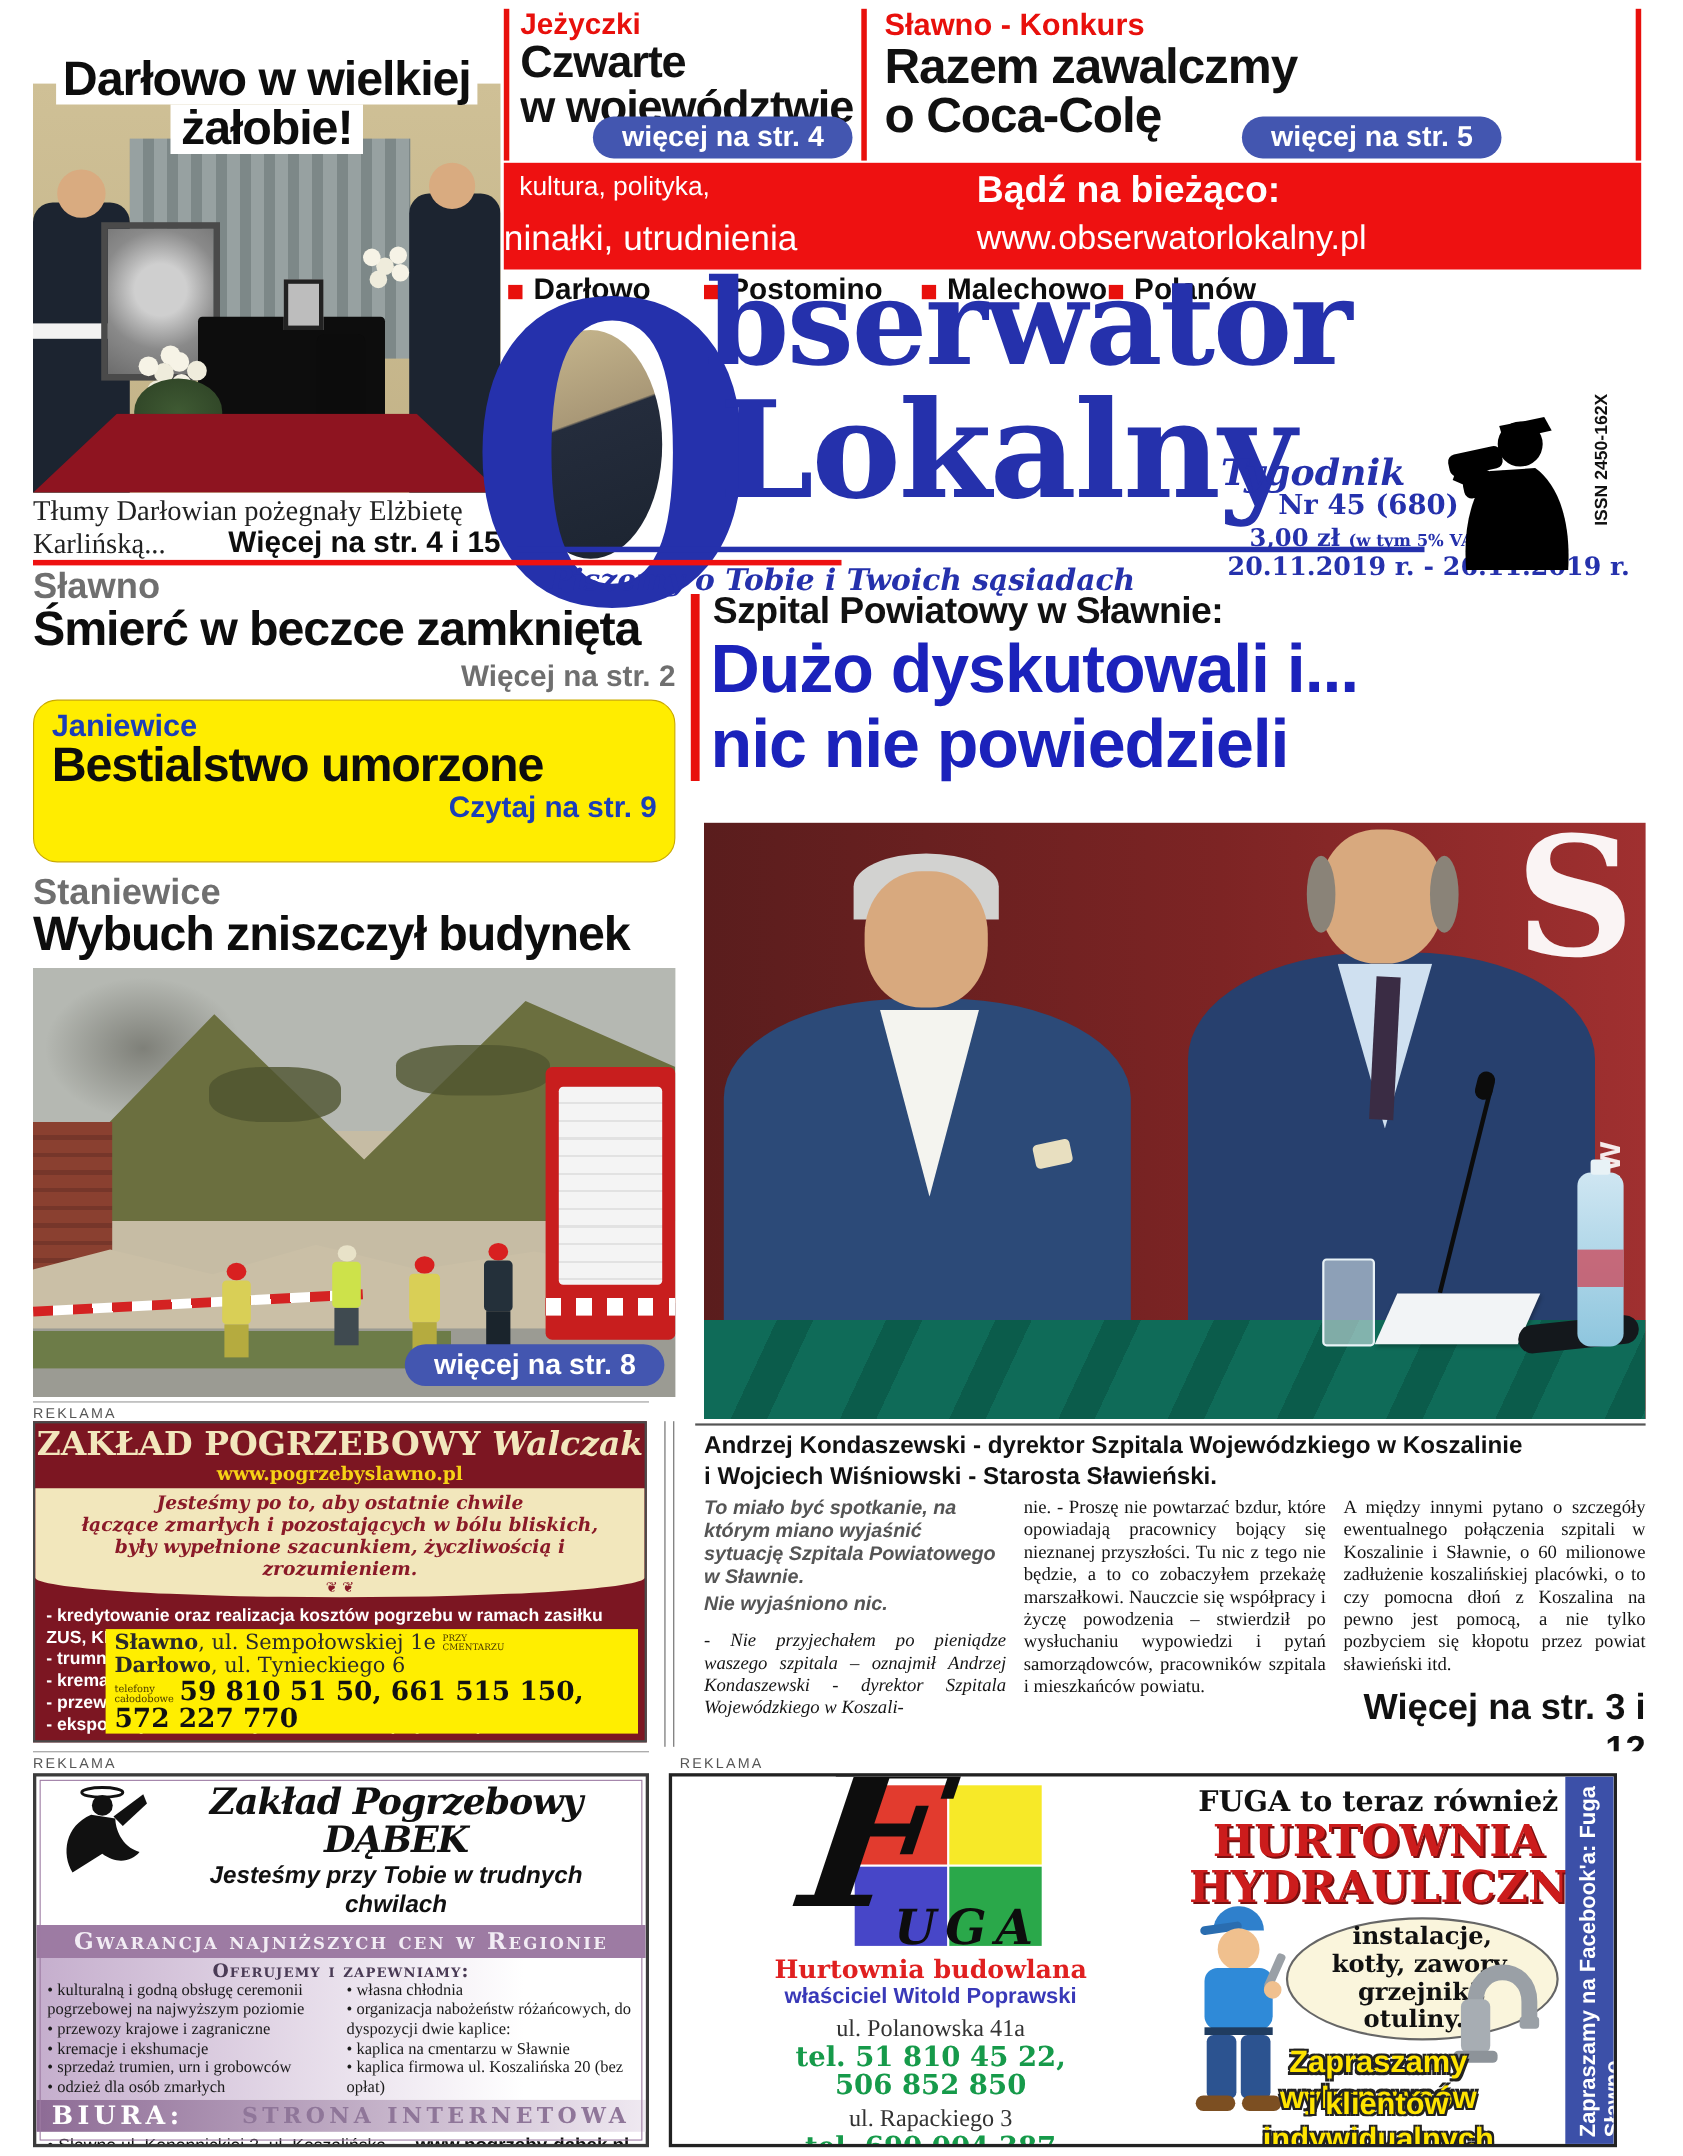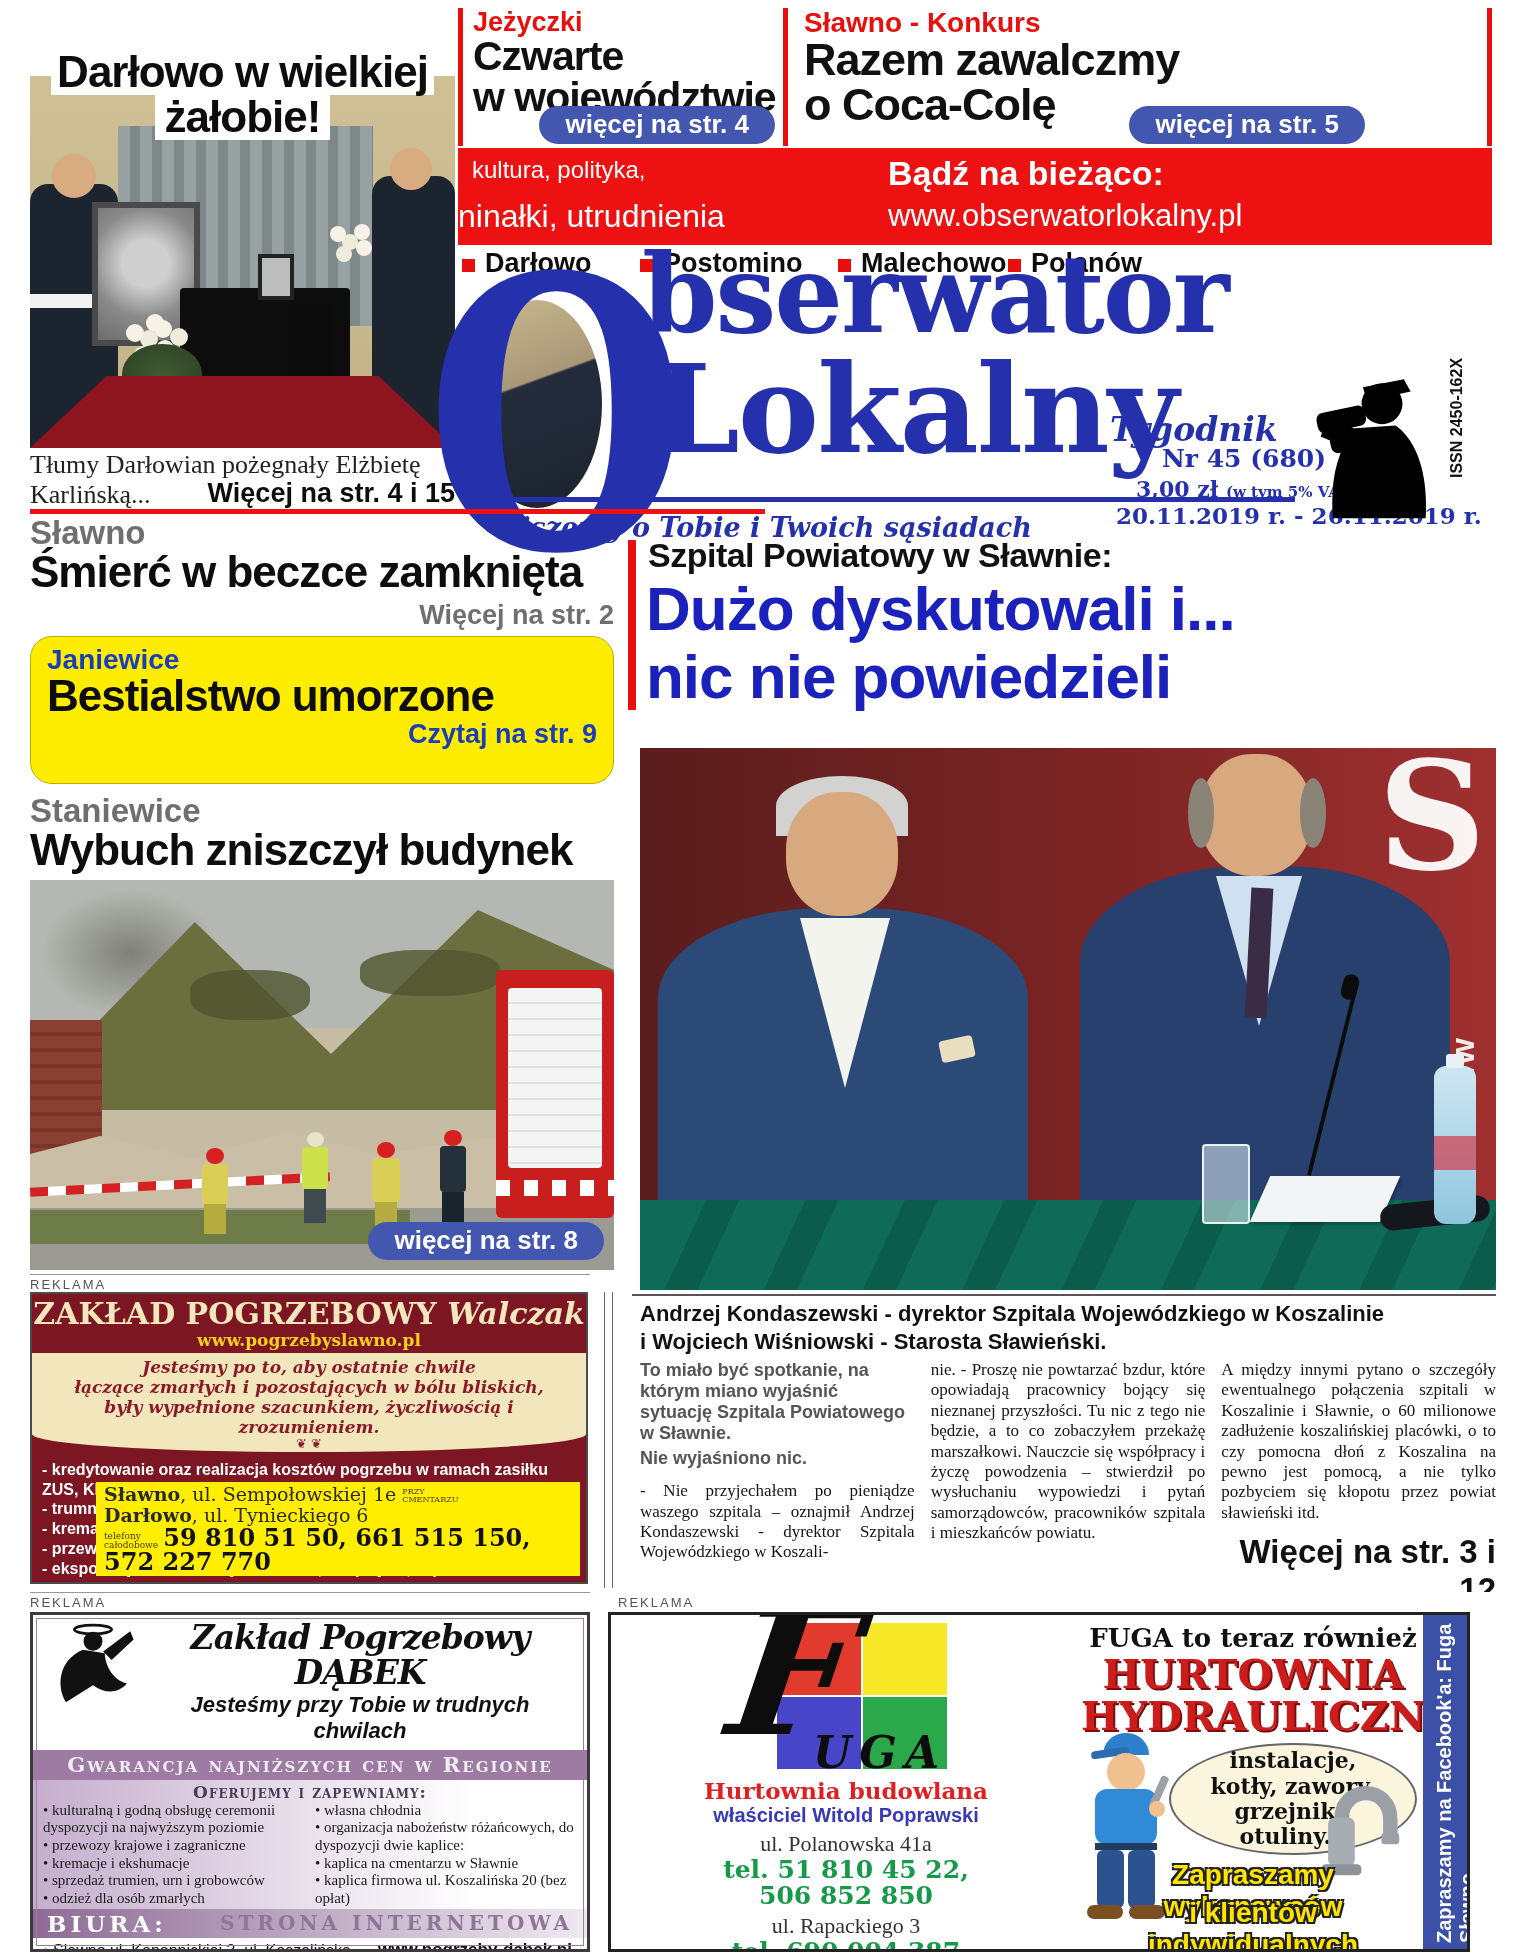--- a/index.html
+++ b/index.html
@@ -238,21 +238,21 @@
 
   <div class="abs" style="left:604px;top:1292px;width:1px;height:296px;background:#666;"></div>
   <div class="abs" style="left:612px;top:1292px;width:1px;height:296px;background:#666;"></div>
   <div class="abs" style="left:632px;top:1294px;width:864px;height:2px;background:#555;"></div>
   <div class="abs" style="left:640px;top:1300px;width:856px;">
     <div class="b" style="font-size:22px;line-height:1.25;">Andrzej Kondaszewski - dyrektor Szpitala Wojewódzkiego w Koszalinie</div>
     <div class="b" style="font-size:22px;line-height:1.25;">i Wojciech Wiśniowski - Starosta Sławieński.</div>
   </div>
 
   <div class="abs" style="left:640px;top:1360px;width:856px;height:232px;display:flex;gap:16px;overflow:hidden;">
-    <div style="flex:1;">
+    <div style="flex:1;font-style:italic;">
       <div class="lead">To miało być spotkanie, na którym miano wyjaśnić sytuację Szpitala Powiatowego w Sławnie.</div>
       <div class="lead" style="margin-top:4px;">Nie wyjaśniono nic.</div>
       <div class="bodytxt" style="margin-top:12px;">- Nie przyjechałem po pieniądze waszego szpitala – oznajmił Andrzej Kondaszewski - dyrektor Szpitala Wojewódzkiego w Koszali-</div>
     </div>
     <div style="flex:1;">
       <div class="bodytxt">nie. - Proszę nie powtarzać bzdur, które opowiadają pracownicy bojący się nieznanej przyszłości. Tu nic z tego nie będzie, a to co zobaczyłem przekażę marszałkowi. Nauczcie się współpracy i życzę powodzenia – stwierdził po wysłuchaniu wypowiedzi i pytań samorządowców, pracowników szpitala i mieszkańców powiatu.</div>
     </div>
     <div style="flex:1;display:flex;flex-direction:column;">
       <div class="bodytxt">A między innymi pytano o szczegóły ewentualnego połączenia szpitali w Koszalinie i Sławnie, o 60 milionowe zadłużenie koszalińskiej placówki, o to czy pomocna dłoń z Koszalina na pewno jest pomocą, a nie tylko pozbyciem się kłopotu przez powiat sławieński itd.</div>
       <div class="rt b" style="font-size:33px;margin-top:10px;">Więcej na str. 3 i 12</div>
@@ -274,21 +274,21 @@
       </g>
         </svg>
     </div>
     <div class="ctr serif b i" style="margin:6px 10px 0 110px;font-size:33px;line-height:1.05;letter-spacing:-1px;">Zakład Pogrzebowy DĄBEK</div>
     <div class="ctr b i" style="margin:2px 10px 0 110px;font-size:22px;">Jesteśmy przy Tobie w trudnych chwilach</div>
     <div class="ctr serif b" style="margin-top:6px;background:#9d7ba3;color:#f2ecf4;font-size:21px;line-height:1.4;font-variant:small-caps;letter-spacing:2px;">Gwarancja najniższych cen w Regionie</div>
     <div style="background:linear-gradient(90deg,#c5aecd 0%,#ffffff 80%);padding:2px 0 1px;">
       <div class="ctr serif b" style="color:#4a3b55;font-size:17px;font-variant:small-caps;letter-spacing:1px;">Oferujemy i zapewniamy:</div>
       <div style="display:flex;">
         <ul style="width:258px;margin-left:10px;">
-          <li class="db-li">kulturalną i godną obsługę ceremonii dyspozycji na najwyższym poziomie</li>
+          <li class="db-li">kulturalną i godną obsługę ceremonii pogrzebowej na najwyższym poziomie</li>
           <li class="db-li">przewozy krajowe i zagraniczne</li>
           <li class="db-li">kremacje i ekshumacje</li>
           <li class="db-li">sprzedaż trumien, urn i grobowców</li>
           <li class="db-li">odzież dla osób zmarłych</li>
         </ul>
         <ul style="width:268px;margin-left:14px;">
           <li class="db-li">własna chłodnia</li>
           <li class="db-li">organizacja nabożeństw różańcowych, do dyspozycji dwie kaplice:</li>
           <li class="db-li">kaplica na cmentarzu w Sławnie</li>
           <li class="db-li">kaplica firmowa ul. Koszalińska 20 (bez opłat)</li>

